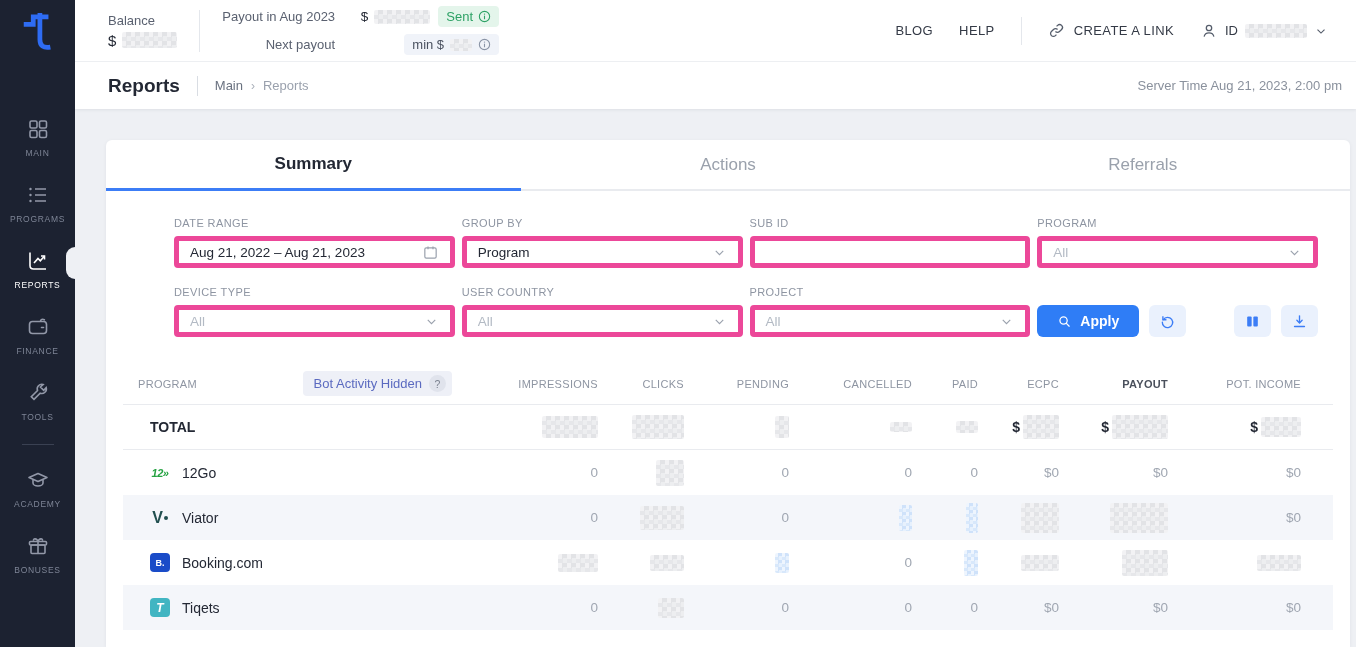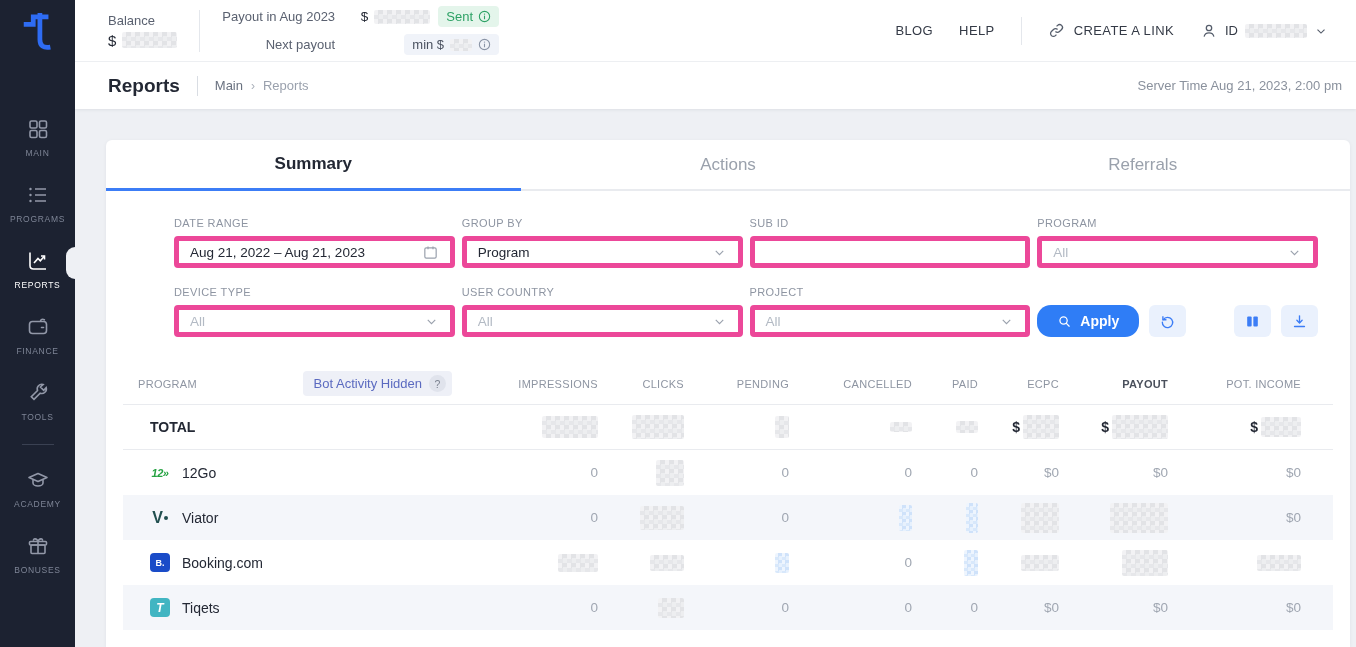--- a/index.html
+++ b/index.html
@@ -55,21 +55,21 @@
   
   .filters { padding:26px 32px 4px;margin-left:36px; }
   .frow { display:flex; gap:7px; margin-bottom:18px; align-items:flex-end; }
   .field { width:288px; }
   .flabel { font-size:11px; color:#8e95a2; letter-spacing:.4px; margin-bottom:7px; }
   .control { height:32px; width:100%; border:5px solid #ec4899; border-radius:4px; background:#fff; display:flex; align-items:center; padding:0 11px; font-size:13.5px; color:#232834; cursor:pointer; }
   .control .cicon { margin-left:auto; color:#9aa1ad; }
   .val.placeholder { color:#b3bac4; }
   input.control { cursor:text; }
   .factions { display:flex; align-items:center; gap:10px; width:288px; height:32px; }
-  .btn-apply { display:flex; align-items:center; justify-content:center; gap:8px; width:102px; height:32px; background:#2f7df6; border:none; border-radius:14px; color:#fff; font-size:14px; font-weight:700; font-family:inherit; cursor:pointer; }
+  .btn-apply { display:flex; align-items:center; justify-content:center; gap:8px; width:102px; height:32px; background:#2f7df6; border:none; border-radius:6px; color:#fff; font-size:14px; font-weight:700; font-family:inherit; cursor:pointer; }
   .icon-btn { width:37px; height:32px; background:#eaf1fd; border:none; border-radius:6px; color:#3c7df6; display:flex; align-items:center; justify-content:center; cursor:pointer; }
   .icon-btn.pushed { margin-left:auto; }
 
   
   .rtable { margin:4px 17px 0; }
   .trow { display:grid; grid-template-columns:355px 120px 86px 105px 123px 66px 81px 109px 165px; align-items:center; }
   .thead { height:42px; border-bottom:1px solid #e9ebef; }
   .th { font-size:11px; color:#8e95a2; letter-spacing:.3px; text-align:right; }
   .th.bold { color:#4a505c; font-weight:700; }
   .th:last-child { padding-right:32px; }

